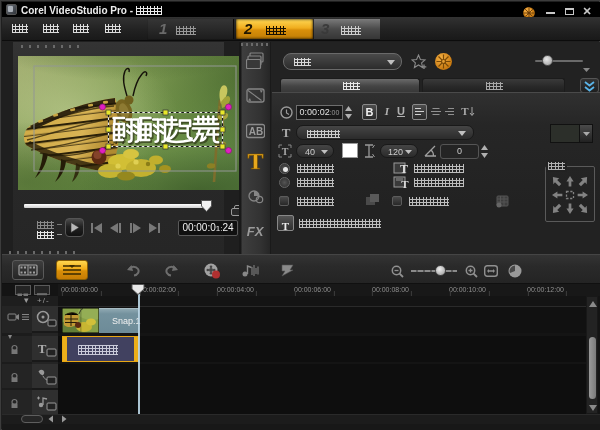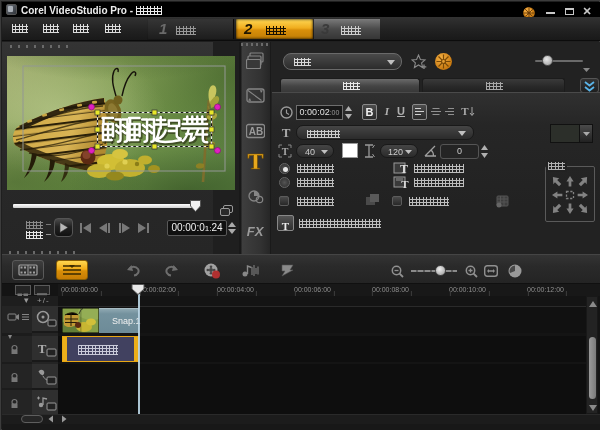--- a/index.html
+++ b/index.html
@@ -41,21 +41,21 @@
   <div class="abs" style="left:234px;top:2px;width:77px;height:20px;background:linear-gradient(#ffd957,#f0ad1e 45%,#d98f0a 55%,#c07d05);box-shadow:0 0 3px #000 inset;">
      <span style="position:absolute;left:8px;top:1px;font-size:15px;font-weight:bold;font-style:italic;color:#201600;">2</span>
      <span class="zh abs" style="left:30px;top:7px;width:20px;height:9px;color:#181000;"></span>
   </div>
   <div class="abs" style="left:312px;top:2px;width:66px;height:20px;background:linear-gradient(#7a7a7a,#4a4a4a 50%,#363636);">
      <span style="position:absolute;left:7px;top:1px;font-size:15px;font-weight:bold;font-style:italic;color:#3a3a3a;">3</span>
      <span class="zh abs" style="left:27px;top:7px;width:20px;height:9px;color:#cccccc;"></span>
   </div>
 </div>
 
-<div class="abs" style="left:1px;top:41px;width:211px;height:212px;background:linear-gradient(#343434,#2a2a2a 30%,#262626);">
+<div class="abs" style="left:12px;top:41px;width:211px;height:212px;background:linear-gradient(#343434,#2a2a2a 30%,#262626);">
 
   <div class="abs" style="left:8px;top:3px;width:62px;height:3px;background-image:repeating-linear-gradient(90deg,#6a6a6a 0 2px,transparent 2px 8px);"></div>
 
   <div class="abs" style="left:5px;top:14px;width:228px;height:134px;background:#000;">
   <svg width="228" height="134" viewBox="0 0 228 134" style="position:absolute;left:0;top:0;">
     <defs>
       <linearGradient id="bgg" x1="0" y1="0" x2="1" y2="0.85">
         <stop offset="0%" stop-color="#a2ad70"></stop>
         <stop offset="30%" stop-color="#87a058"></stop>
         <stop offset="62%" stop-color="#6f9148"></stop>

